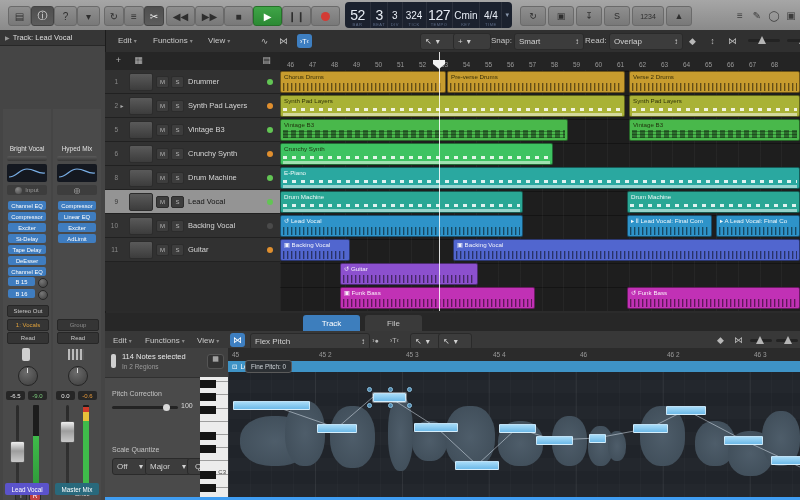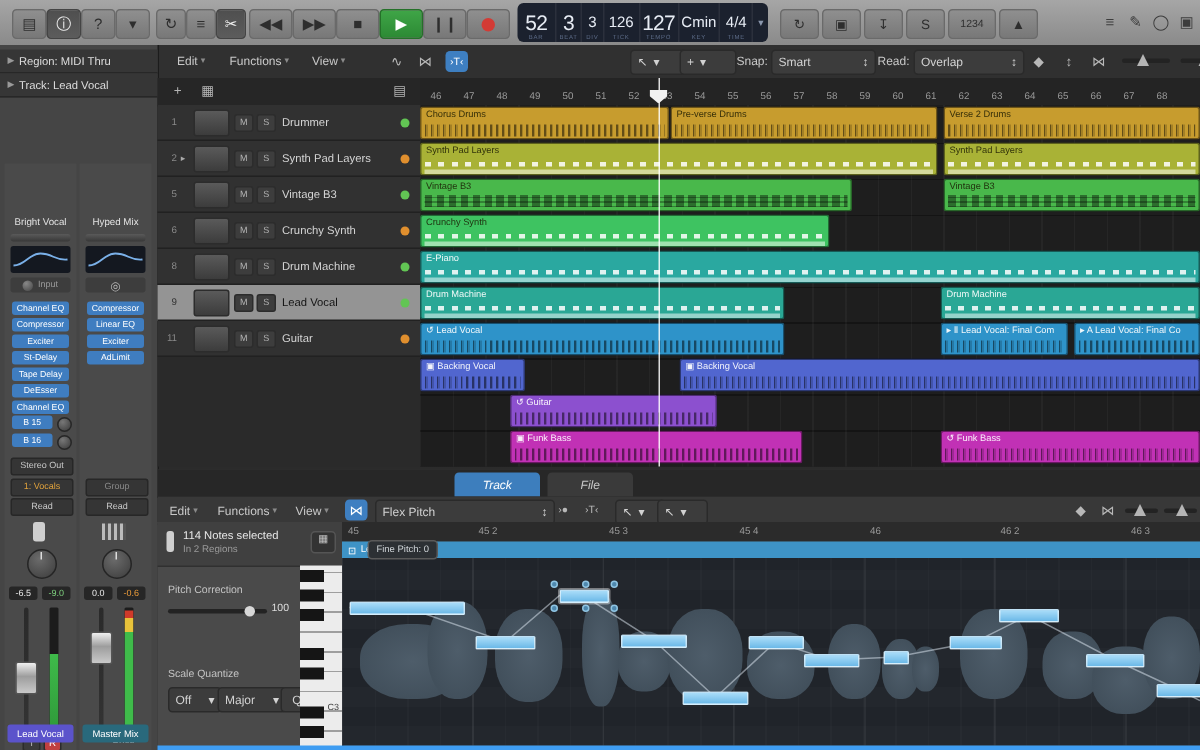--- a/index.html
+++ b/index.html
@@ -91,21 +91,21 @@
   .rlabel{font-size:6.2px;padding:1px 0 0 3px;white-space:nowrap;display:flex;gap:2px;align-items:center;}
   .deco{position:absolute;left:2px;right:2px;}
   .deco.audio{top:11px;height:8px;background:repeating-linear-gradient(90deg,rgba(0,0,0,.5) 0 1px,rgba(0,0,0,.18) 1px 2px,transparent 2px 4px);}
   .deco.midiL{top:12px;height:2.5px;background:repeating-linear-gradient(90deg,rgba(255,255,255,.85) 0 4px,transparent 4px 9px);box-shadow:0 5px 0 rgba(255,255,255,.5);}
   .deco.midiD{top:10px;height:8px;background:repeating-linear-gradient(90deg,rgba(0,0,0,.4) 0 5px,transparent 5px 8px),repeating-linear-gradient(0deg,rgba(0,0,0,.3) 0 1px,transparent 1px 3px);}
   .playhead{position:absolute;left:439px;top:52px;width:1px;height:259px;background:rgba(255,255,255,.85);z-index:5;}
   .phmark{position:absolute;left:433px;top:60px;width:12px;height:9px;background:#f2f2f2;z-index:6;
     clip-path:polygon(0 0,100% 0,100% 45%,50% 100%,0 45%);}
   
   .editor{position:absolute;left:105px;top:313px;width:695px;height:187px;background:#3c3c3c;}
-  .etabs{position:absolute;left:0;top:0;width:695px;height:18px;background:#272727;border-bottom:1px solid #1a1a1a;font-style:italic;}
+  .etabs{position:absolute;left:0;top:0;width:695px;height:18px;background:#272727;border-bottom:1px solid #1a1a1a;}
   .etab{position:absolute;top:2px;height:16px;width:57px;background:#3a3a3a;color:#c9c9c9;font-size:8px;
     display:flex;align-items:center;justify-content:center;border-radius:3px 3px 0 0;}
   .etab.active{background:#3d7ebd;color:#fff;}
   .emenu{position:absolute;left:0;top:18px;width:695px;height:18px;background:#383838;border-bottom:1px solid #222;}
   .epanel{position:absolute;left:0;top:35px;width:123px;height:152px;background:#4a4a4a;}
   .ephead{position:absolute;left:0;top:0;width:123px;height:29px;background:#404040;border-bottom:1px solid #303030;}
   .piano{position:absolute;left:95px;top:64px;width:28px;height:123px;background:
     repeating-linear-gradient(0deg,#ececec 0 12.2px,#9e9e9e 12.2px 13.2px);border-right:1px solid #111;}
   .bkey{position:absolute;left:0;width:16px;height:8px;background:#151515;}
   .eruler{position:absolute;left:123px;top:35px;width:572px;height:13px;background:#2b2b2b;overflow:hidden;}
@@ -145,21 +145,21 @@
         </div>
       <div class="seg" style="width:17px">
           <span class="big">3</span>
           <span class="lab">BEAT</span>
         </div>
       <div class="seg" style="width:14px">
           <span class="mid">3</span>
           <span class="lab">DIV</span>
         </div>
       <div class="seg" style="width:24px">
-          <span class="mid">126</span>
+          <span class="mid">324</span>
           <span class="lab">TICK</span>
         </div>
       <div class="seg" style="width:26px">
           <span class="big">127</span>
           <span class="lab">TEMPO</span>
         </div>
       <div class="seg" style="width:28px">
           <span class="mid">Cmin</span>
           <span class="lab">KEY</span>
         </div>
@@ -237,24 +237,20 @@
     <div class="mini-ico" style="left:620px">⋈</div>
     <div class="slider" style="left:643px;width:32px">
         <div class="knob" style="left:10px"></div>
       </div>
     <div class="slider" style="left:682px;width:32px">
         <div class="knob" style="left:12px"></div>
       </div>
   </div>
 
   <div class="inspector">
-    <div class="isec" style="margin-top:3px">
-        <span class="tri">▶</span>
-        <span>Region: MIDI Thru</span>
-      </div>
     <div class="isec">
         <span class="tri">▶</span>
         <span>Track: Lead Vocal</span>
       </div>
     <div id="strips">
         <div class="strip left">
           <div class="sname">Bright Vocal</div>
           <div class="setbar"></div>
           <div class="eqbox"><svg width="40" height="18">
               <path d="M2,13 C10,13 12,5 20,5 C28,5 30,10 38,9" stroke="#7ab0e8" fill="none" stroke-width="1.2"></path>
@@ -386,20 +382,31 @@
         <span class="tdisc"></span>
         <div class="ticon"></div>
         <div class="tms">
           <span>M</span>
           <span>S</span>
         </div>
         <span class="tname">Lead Vocal</span>
         <span class="tdot" style="background: rgb(98, 197, 84);"></span>
       </div>
       <div class="trow">
+        <span class="tnum">10</span>
+        <span class="tdisc"></span>
+        <div class="ticon"></div>
+        <div class="tms">
+          <span>M</span>
+          <span>S</span>
+        </div>
+        <span class="tname">Backing Vocal</span>
+        <span class="tdot" style="background: rgb(74, 74, 74);"></span>
+      </div>
+      <div class="trow">
         <span class="tnum">11</span>
         <span class="tdisc"></span>
         <div class="ticon"></div>
         <div class="tms">
           <span>M</span>
           <span>S</span>
         </div>
         <span class="tname">Guitar</span>
         <span class="tdot" style="background: rgb(224, 143, 46);"></span>
       </div>

